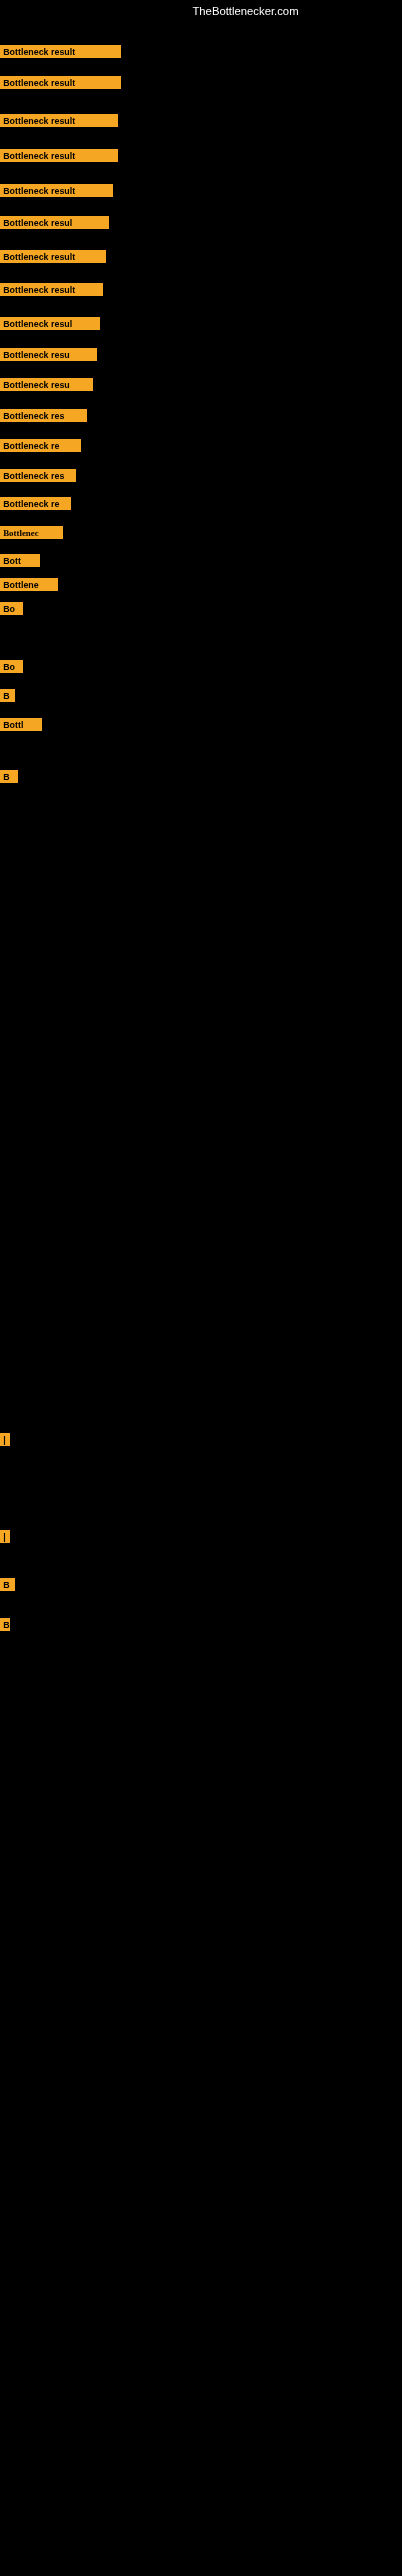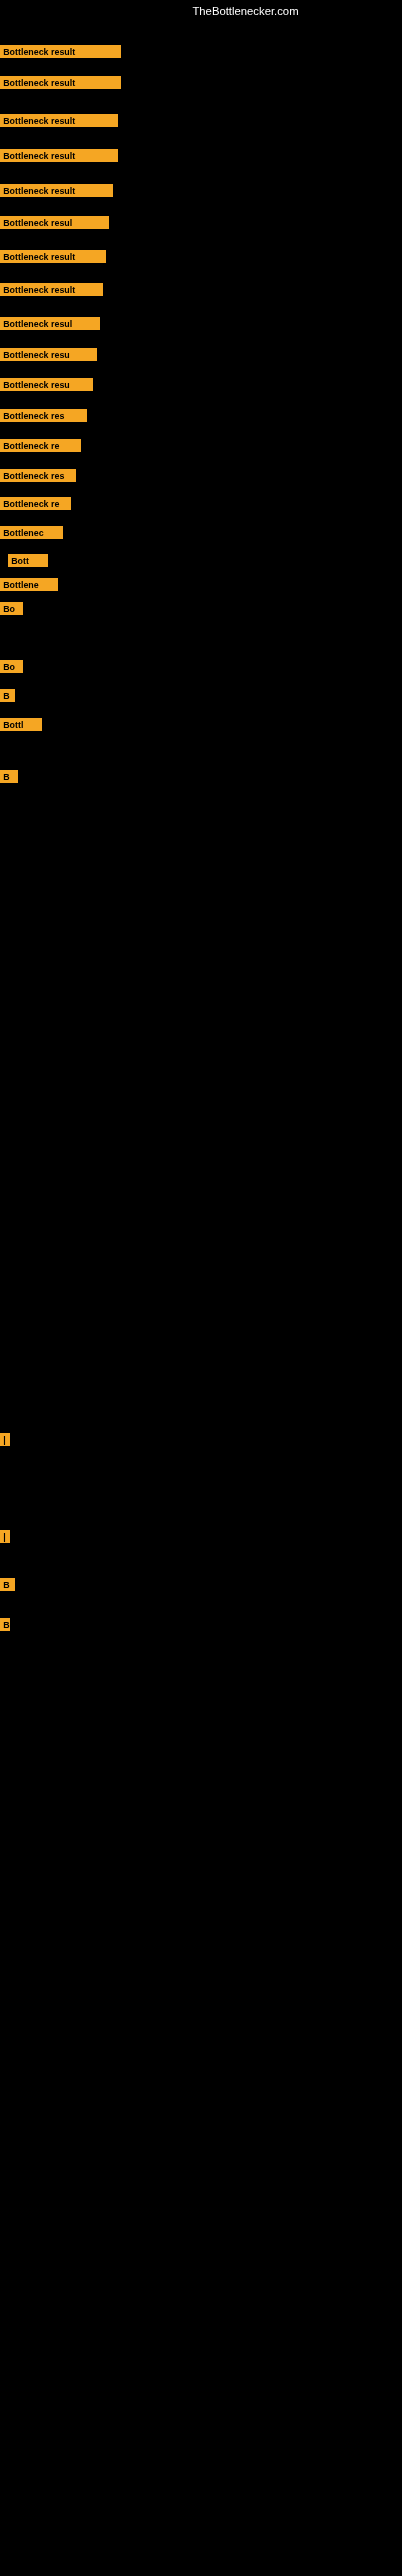--- a/index.html
+++ b/index.html
@@ -53,22 +53,22 @@
     <div class="row" style="top: 216px; left: 0px;"><span class="bottleneck-label" style="max-width: 109px; width: 109px;">Bottleneck resul</span></div>
     <div class="row" style="top: 250px; left: 0px;"><span class="bottleneck-label" style="max-width: 106px; width: 106px;">Bottleneck result</span></div>
     <div class="row" style="top: 283px; left: 0px;"><span class="bottleneck-label" style="max-width: 103px; width: 103px;">Bottleneck result</span></div>
     <div class="row" style="top: 317px; left: 0px;"><span class="bottleneck-label" style="max-width: 100px; width: 100px;">Bottleneck resul</span></div>
     <div class="row" style="top: 348px; left: 0px;"><span class="bottleneck-label" style="max-width: 97px; width: 97px;">Bottleneck resu</span></div>
     <div class="row" style="top: 378px; left: 0px;"><span class="bottleneck-label" style="max-width: 93px; width: 93px;">Bottleneck resu</span></div>
     <div class="row" style="top: 409px; left: 0px;"><span class="bottleneck-label" style="max-width: 87px; width: 87px;">Bottleneck res</span></div>
     <div class="row" style="top: 439px; left: 0px;"><span class="bottleneck-label" style="max-width: 81px; width: 81px;">Bottleneck re</span></div>
     <div class="row" style="top: 469px; left: 0px;"><span class="bottleneck-label" style="max-width: 76px; width: 76px;">Bottleneck res</span></div>
     <div class="row" style="top: 497px; left: 0px;"><span class="bottleneck-label" style="max-width: 71px; width: 71px;">Bottleneck re</span></div>
-    <div class="row" style="top: 526px; left: 0px;"><span class="bottleneck-label" style="max-width: 63px; width: 74px;">Bottlenec</span></div>
-    <div class="row" style="top: 554px; left: 0px; padding-left: 8px;"><span class="bottleneck-label" style="max-width: 40px; width: 40px;">Bott</span></div>
+    <div class="row" style="top: 526px; left: 0px;"><span class="bottleneck-label" style="max-width: 63px; width: 74px; font-family: Liberation Serif, serif;">Bottlenec</span></div>
+    <div class="row" style="top: 554px; left: 0px;"><span class="bottleneck-label" style="max-width: 40px; width: 40px;">Bott</span></div>
     <div class="row" style="top: 578px; left: 0px;"><span class="bottleneck-label" style="max-width: 58px; width: 58px;">Bottlene</span></div>
     <div class="row" style="top: 602px; left: 0px;"><span class="bottleneck-label" style="max-width: 22.5px; width: 22.5px;">Bo</span></div>
     <div class="row" style="top: 660px; left: 0px;"><span class="bottleneck-label" style="max-width: 22.5px; width: 22.5px;">Bo</span></div>
     <div class="row" style="top: 689px; left: 0px;"><span class="bottleneck-label" style="max-width: 14.5px; width: 14.5px;">B</span></div>
     <div class="row" style="top: 718px; left: 0px;"><span class="bottleneck-label" style="max-width: 42px; width: 42px;">Bottl</span></div>
     <div class="row" style="top: 770px; left: 0px;"><span class="bottleneck-label" style="max-width: 17.7px; width: 17.7px;">B</span></div>
     <div class="row" style="top: 1433px; left: 0px;"><span class="bottleneck-label" style="max-width: 9.7px; width: 9.7px;">|</span></div>
     <div class="row" style="top: 1530px; left: 0px;"><span class="bottleneck-label" style="max-width: 9.7px; width: 9.7px;">|</span></div>
     <div class="row" style="top: 1578px; left: 0px;"><span class="bottleneck-label" style="max-width: 14.5px; width: 14.5px;">B</span></div>
     <div class="row" style="top: 1618px; left: 0px;"><span class="bottleneck-label" style="max-width: 9.7px; width: 9.7px;">B</span></div>

